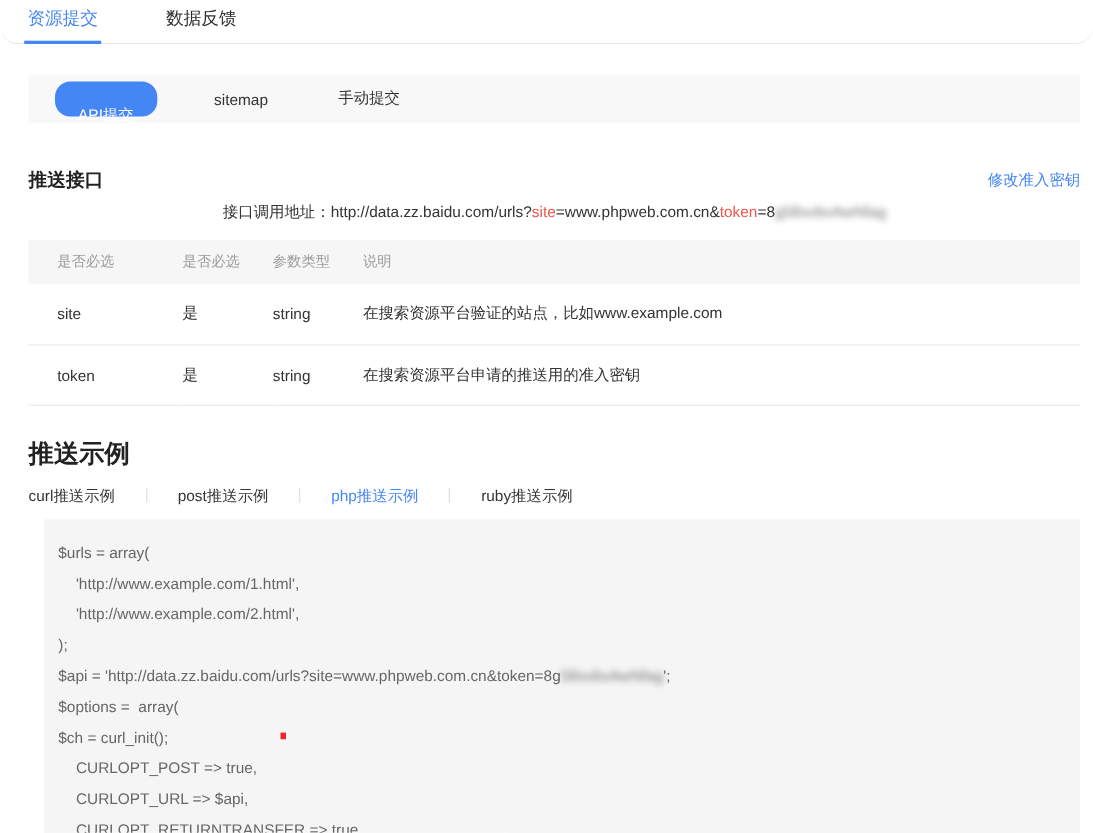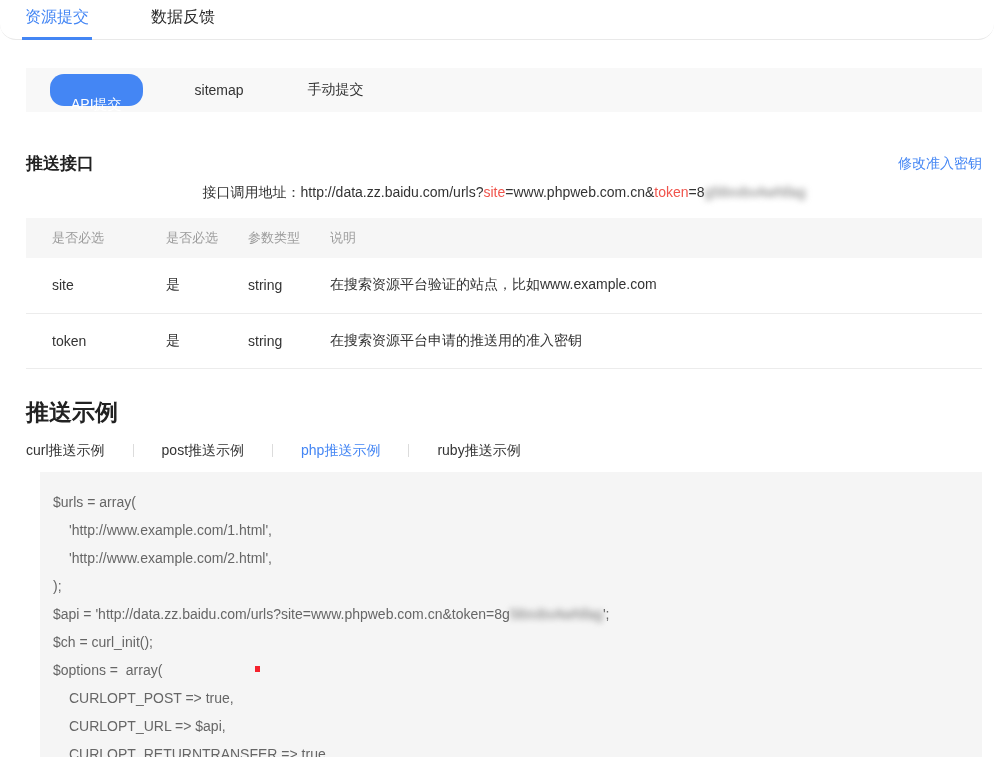--- a/index.html
+++ b/index.html
@@ -123,22 +123,22 @@
     <div class="ex-sep"></div>
     <div class="ex-tab">ruby推送示例</div>
   </div>
 
   <div class="code-block">
     <div class="code-line">$urls = array(</div>
     <div class="code-line ind">'http://www.example.com/1.html',</div>
     <div class="code-line ind">'http://www.example.com/2.html',</div>
     <div class="code-line">);</div>
     <div class="code-line"><span>$api = 'http://data.zz.baidu.com/urls?site=www.phpweb.com.cn&amp;token=8g</span><span class="blurred">58xvbvAwNfag</span><span>';</span></div>
+    <div class="code-line">$options =  array(</div>
     <div class="code-line">$ch = curl_init();</div>
-    <div class="code-line">$options =  array(</div>
     <div class="code-line ind">CURLOPT_POST =&gt; true,</div>
     <div class="code-line ind">CURLOPT_URL =&gt; $api,</div>
     <div class="code-line ind">CURLOPT_RETURNTRANSFER =&gt; true,</div>
   </div>
 
 </div>
 
 <div class="red-dot"></div>
 
 </body></html>

